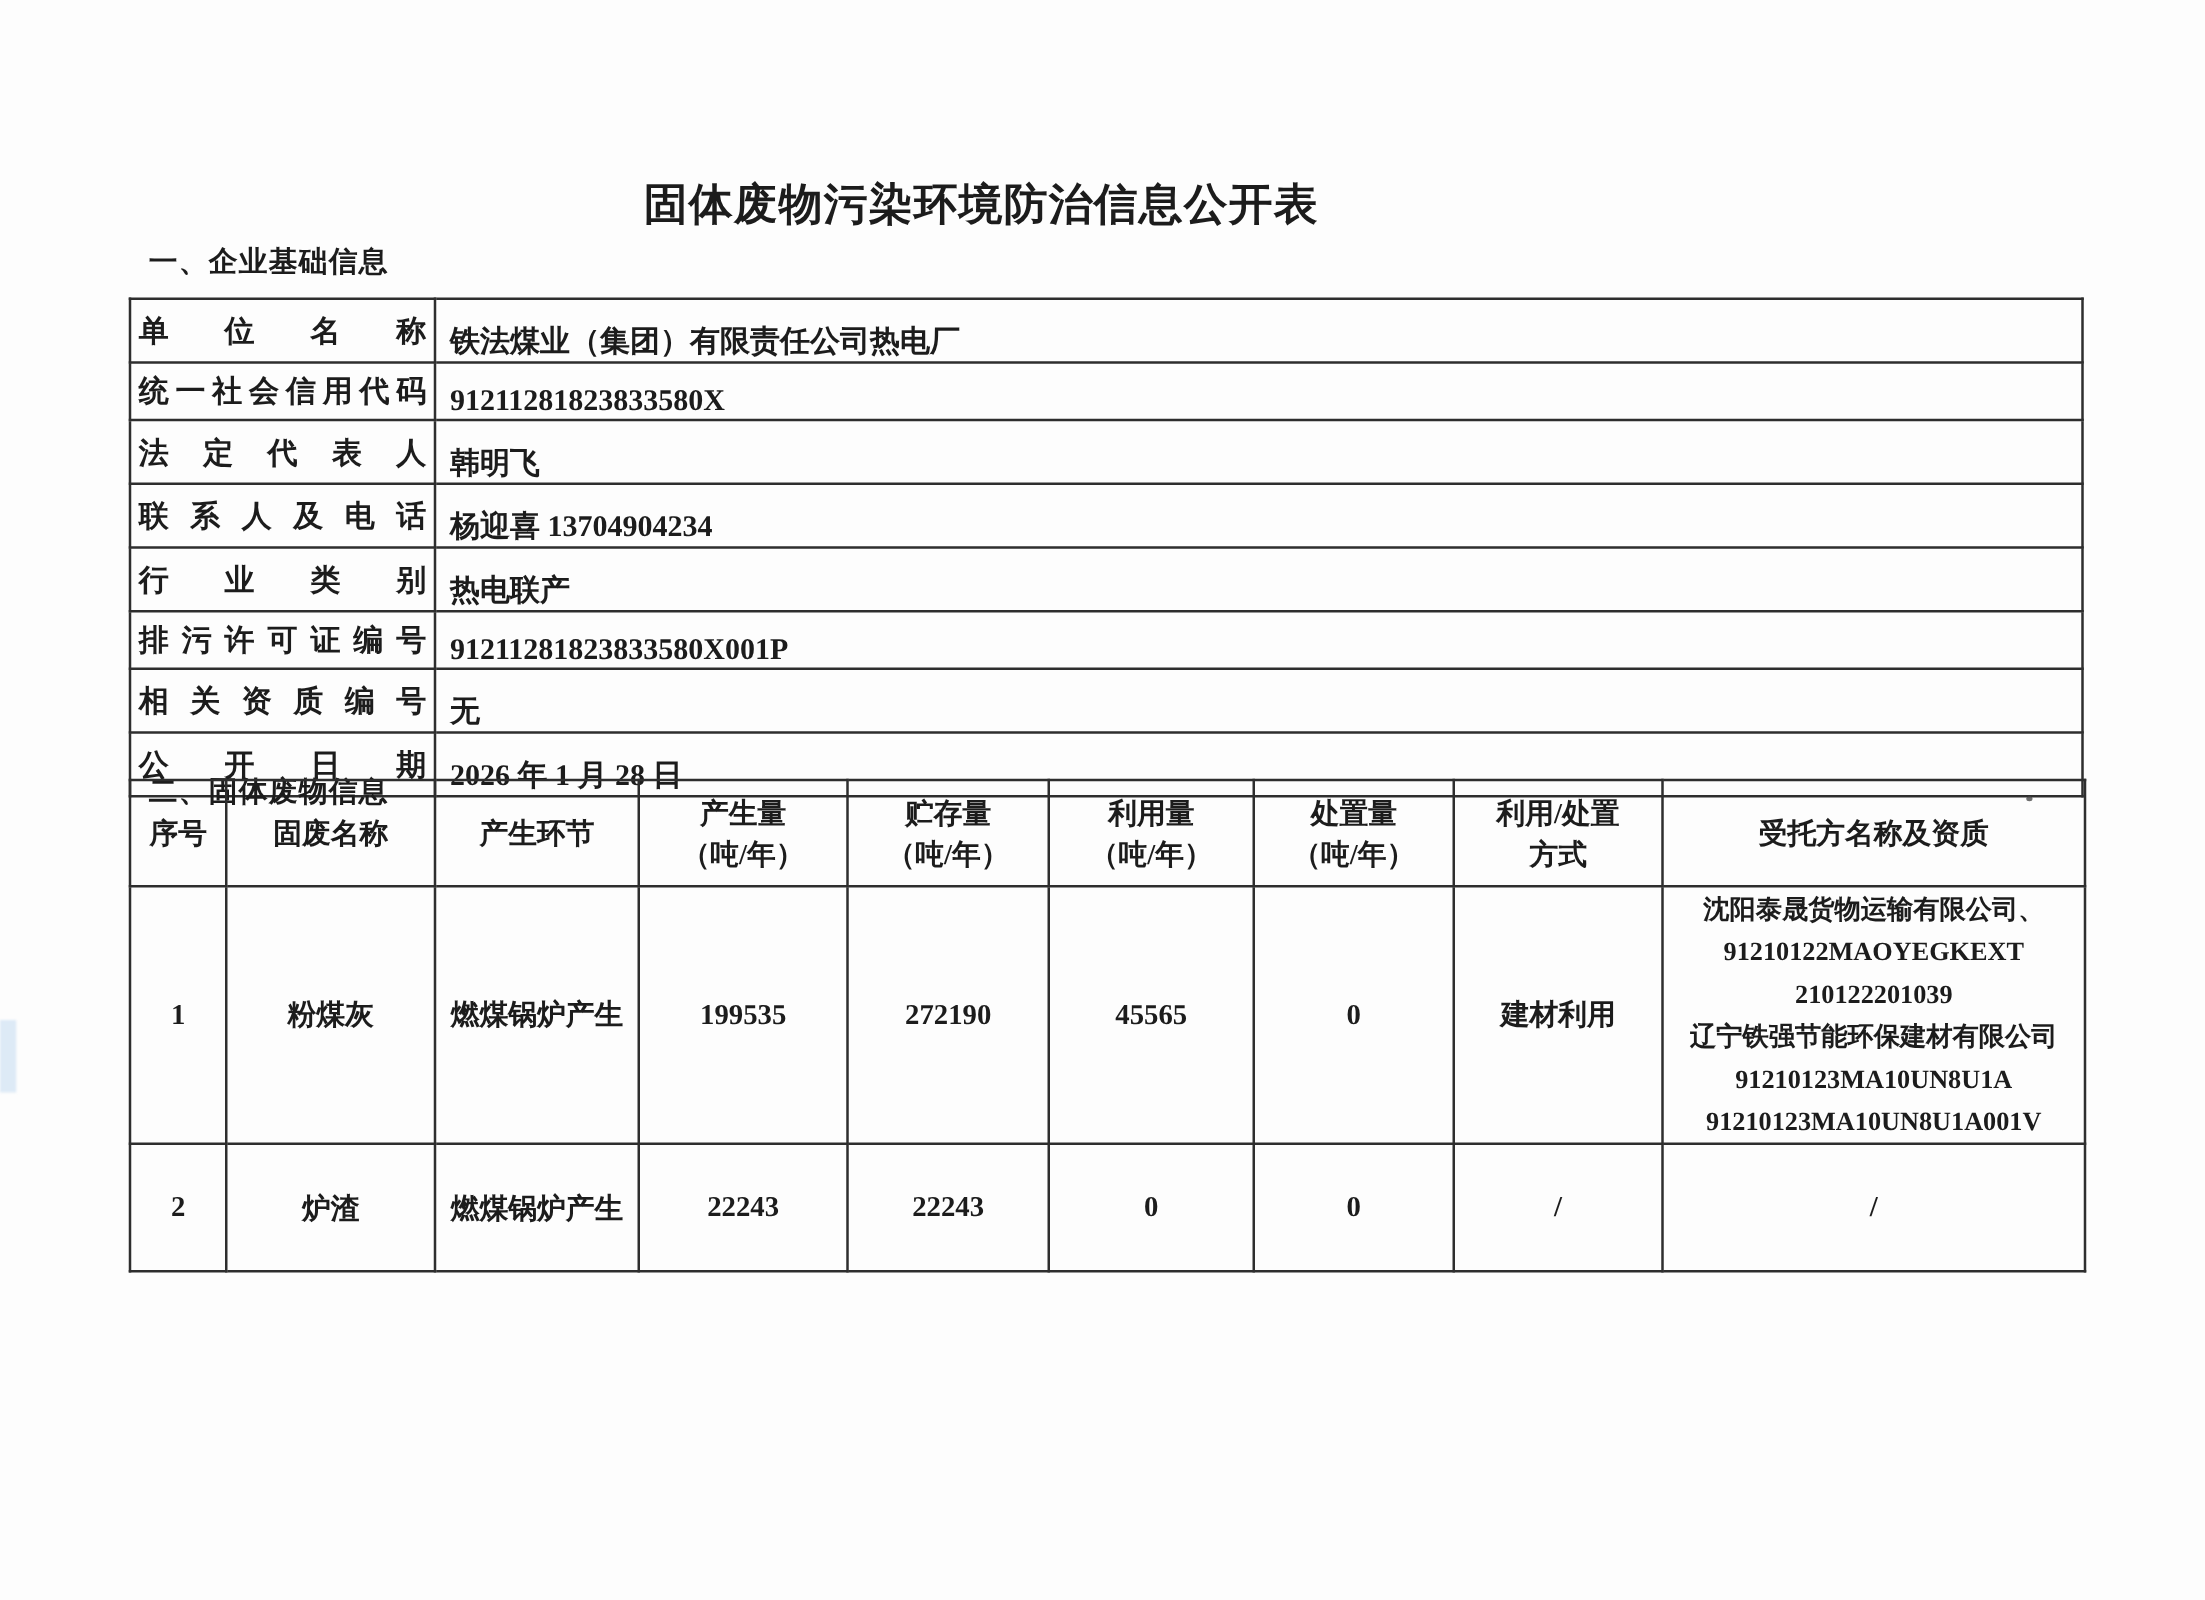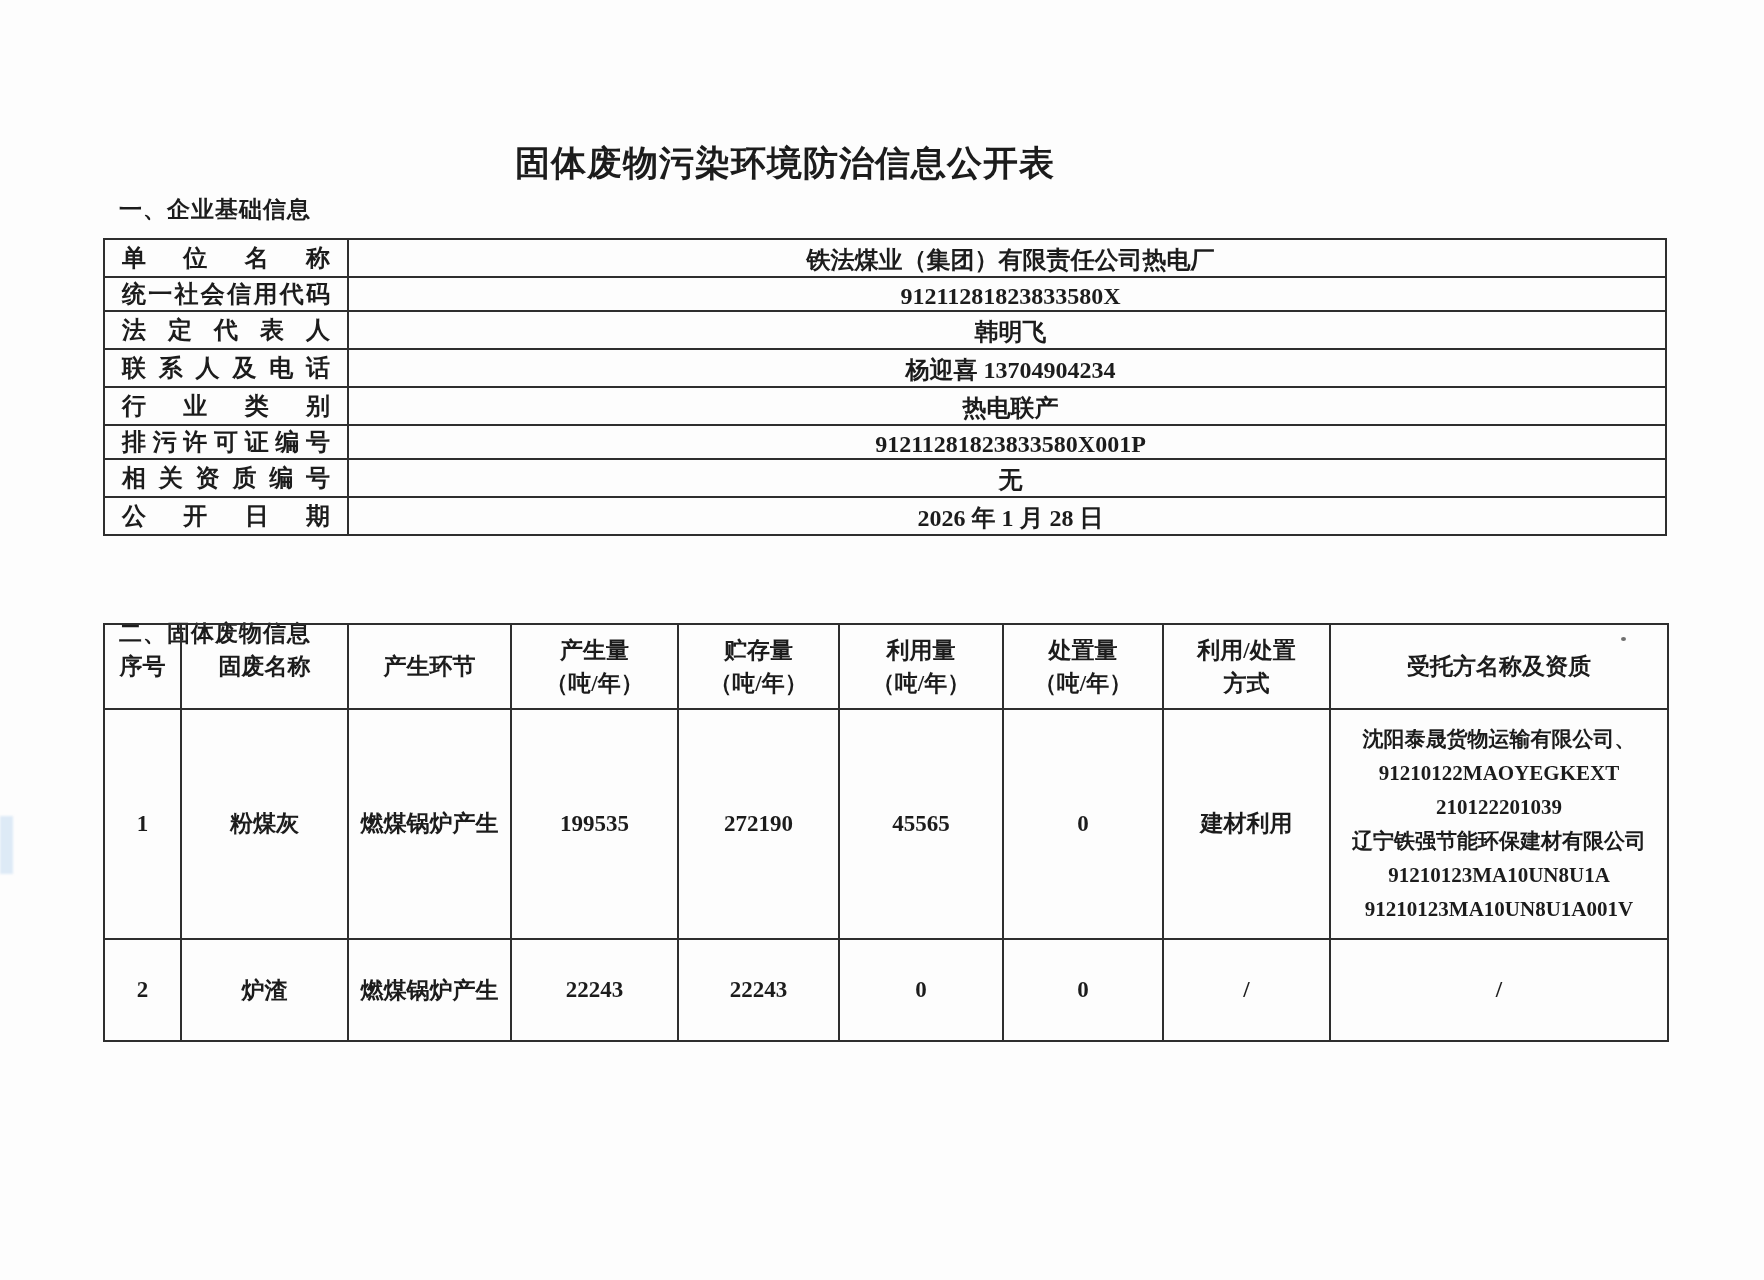--- a/index.html
+++ b/index.html
@@ -48,49 +48,49 @@
     vertical-align:middle;
     font-weight:bold;
     color:var(--ink);
   }
 
   
   .t1{top:238px;}
   .t1 td{height:34px;font-size:24px;}
   .t1 .lbl{
     width:244px;
-    padding:0 17px;
+    padding:0 6px;
     text-align:justify;
     text-align-last:justify;
     text-justify:inter-character;
     letter-spacing:0;
   }
   .t1 .val{
-    padding:4px 4px 0 11px;
-    text-align:center;
+    padding:17px 4px 0 11px;
+    text-align:left;
   }
 
   
   .t2{top:623px;}
   .t2 th{
     height:85px;
     font-size:23px;
     line-height:33px;
     text-align:center;
     white-space:pre-line;
     font-weight:bold;
   }
   .t2 td{
     font-size:23px;
     text-align:center;
     white-space:pre-line;
   }
   .t2 .r1 td{height:205px;line-height:34px;}
   .t2 .r2 td{height:102px;}
-  .t2 .trustee{font-size:21px;line-height:34px;padding:12px 4px;}
+  .t2 .trustee{font-size:21px;line-height:34px;padding:0 4px;}
 
   
   .speck{
     position:absolute;
     left:1621px;top:637px;
     width:5px;height:4px;
     background:#4a4a4a;
     border-radius:50%;
     opacity:.8;
   }

